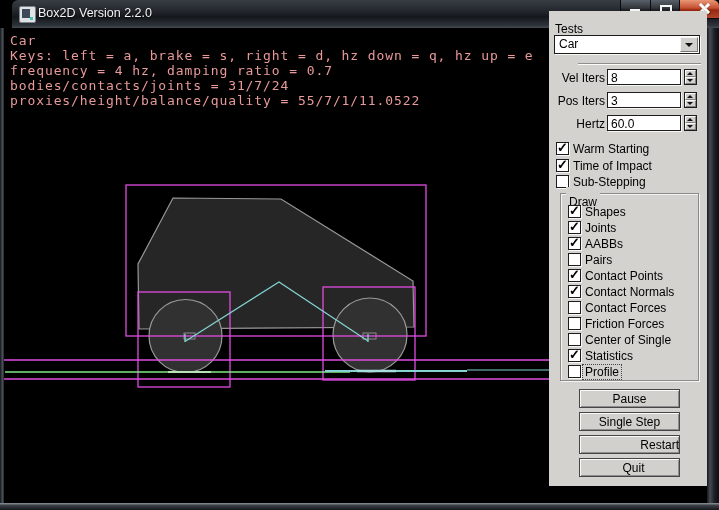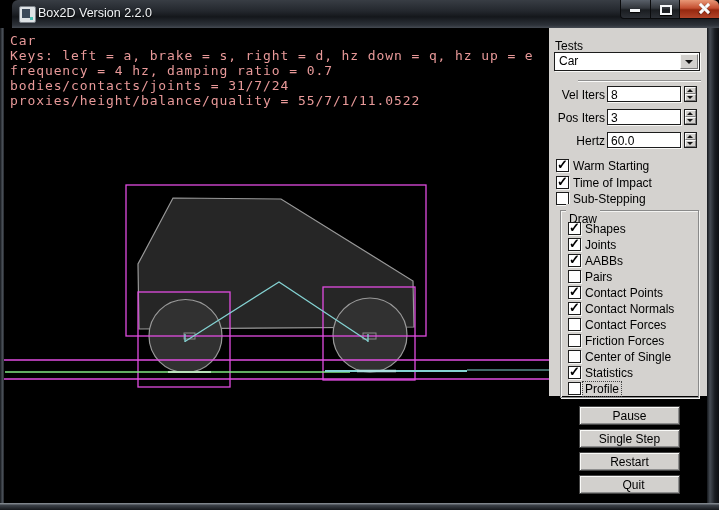--- a/index.html
+++ b/index.html
@@ -25,21 +25,21 @@
   .glyph-close i{position:absolute;left:4px;top:-1px;width:3px;height:13px;background:#fbfcfd;box-shadow:0 1px 1px rgba(0,0,0,.6);}
   .glyph-close i.a{transform:rotate(45deg);} .glyph-close i.b{transform:rotate(-45deg);}
   #border-left{position:absolute;left:0;top:28px;width:4px;height:475px;background:linear-gradient(to right,#121519,#4a5058 60%,#23262b);}
   #border-right{position:absolute;left:707px;top:28px;width:12px;height:475px;background:linear-gradient(to right,#14171b,#464c54 25%,#1a1d22 65%,#0d0f12);}
   #border-bottom{position:absolute;left:0;top:503px;width:719px;height:7px;background:linear-gradient(#8f969d,#3a3f46 35%,#15181c);}
   
   #canvas{position:absolute;left:4px;top:28px;width:545px;height:475px;background:#000;}
   #stats{position:absolute;left:6px;top:5px;color:#e89999;font-family:"DejaVu Sans Mono",monospace;font-size:13px;line-height:15px;letter-spacing:0.9px;white-space:pre;}
   #scene{position:absolute;left:0;top:0;}
   
-  #panel{position:absolute;left:549px;top:28px;width:158px;height:368px;background:#d4d2cf;color:#000;font-size:12px;}
+  #panel{position:absolute;left:549px;top:11px;width:158px;height:475px;background:#d4d2cf;color:#000;font-size:12px;}
   .plabel{position:absolute;white-space:nowrap;}
   #combobox{position:absolute;left:5px;top:24px;width:144px;height:17px;background:#fff;border:1px solid #1c1c1c;box-shadow:1px 1px 0 rgba(252,252,250,.9);}
   #combobox .cbtext{position:absolute;left:4px;top:1px;}
   #combo-arrow{position:absolute;right:1px;top:1px;width:16px;height:13px;background:#d2d0cd;border:1px solid #777;border-top-color:#f6f6f4;border-left-color:#f6f6f4;}
   #combo-arrow .tri{position:absolute;left:4px;top:5px;width:0;height:0;border-left:4px solid transparent;border-right:4px solid transparent;border-top:4px solid #111;}
   #separator{position:absolute;left:29px;top:52px;width:123px;height:0;border-top:1px solid #8f8f8f;border-bottom:1px solid #fbfbfa;}
   .spin-label{position:absolute;left:0;width:56px;text-align:right;}
   .edit{position:absolute;left:58px;width:69px;height:13px;background:#fff;border:1px solid #1c1c1c;box-shadow:1px 1px 0 rgba(252,252,250,.9);font:12px "Liberation Sans",sans-serif;padding:1px 0 0 3px;color:#000;}
   .spinner{position:absolute;left:135px;width:11px;height:14px;border:1px solid #1c1c1c;background:#d2d0cd;}
   .spin-half{position:relative;width:11px;height:7px;border:1px solid #808080;border-top-color:#fafafa;border-left-color:#fafafa;box-sizing:border-box;}
@@ -251,17 +251,17 @@
     </div>
     <div class="chkrow" style="left:19px;top:354px;">
       <div class="chkbox">
           <span></span>
         </div>
       <div class="chklabel focus">Profile</div>
     </div>
 
     <button class="pbtn" style="top:401px;">Single Step</button>
     <button class="pbtn" style="top:378px;">Pause</button>
-    <button class="pbtn" style="top:424px;">Restart</button>
+    <button class="pbtn" style="top:424px;text-align:right;">Restart</button>
     <button class="pbtn" style="top:447px;padding-left:8px;">Quit</button>
   </div>
 
 </div>
 
 </body></html>

